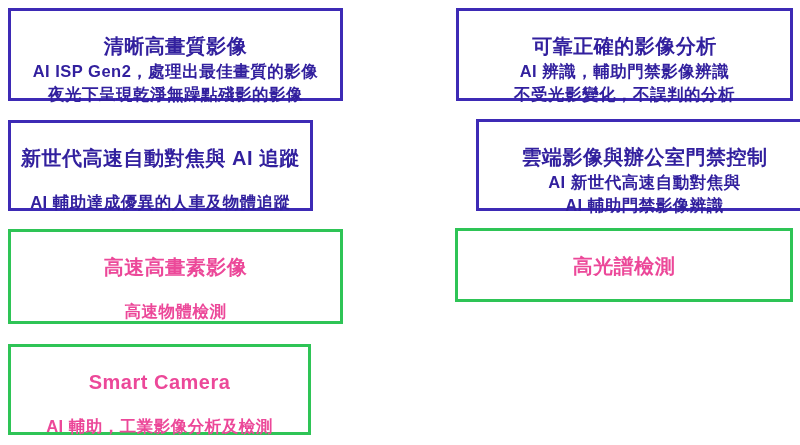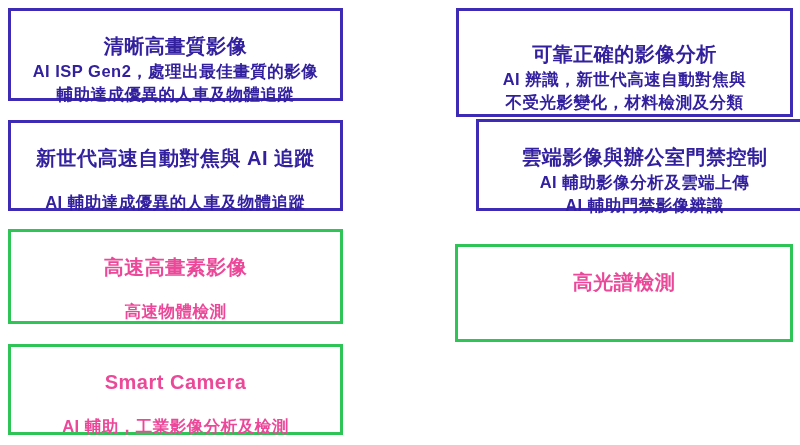--- a/index.html
+++ b/index.html
@@ -53,47 +53,47 @@
   }
 </style>
 </head>
 <body>
 
 <div class="stage">
 
   <div class="card purple" style="left:8px; top:8px; width:335px; height:93px;">
     <div class="card-title">清晰高畫質影像</div>
     <div class="card-line">AI ISP Gen2，處理出最佳畫質的影像</div>
-    <div class="card-line">輔助達成優異的人車及物體追蹤</div>
+    <div class="card-line">夜光下呈現乾淨無躁點殘影的影像</div>
   </div>
 
-  <div class="card purple" style="left:456px; top:8px; width:337px; height:109px;justify-content:flex-end;">
+  <div class="card purple" style="left:456px; top:8px; width:337px; height:93px;">
     <div class="card-title">可靠正確的影像分析</div>
-    <div class="card-line">AI 辨識，新世代高速自動對焦與</div>
-    <div class="card-line">不受光影變化，材料檢測及分類</div>
+    <div class="card-line">AI 辨識，輔助門禁影像辨識</div>
+    <div class="card-line">不受光影變化，不誤判的分析</div>
   </div>
 
-  <div class="card purple" style="left:8px; top:120px; width:335px; height:91px;">
+  <div class="card purple" style="left:8px; top:120px; width:305px; height:91px;">
     <div class="card-title">新世代高速自動對焦與 AI 追蹤</div>
     <div class="card-line gapped">AI 輔助達成優異的人車及物體追蹤</div>
   </div>
 
   <div class="card purple" style="left:476px; top:119px; width:337px; height:92px;">
     <div class="card-title">雲端影像與辦公室門禁控制</div>
-    <div class="card-line">AI 輔助影像分析及雲端上傳</div>
+    <div class="card-line">AI 新世代高速自動對焦與</div>
     <div class="card-line">AI 輔助門禁影像辨識</div>
   </div>
 
   <div class="card green" style="left:8px; top:229px; width:335px; height:95px;">
     <div class="card-title">高速高畫素影像</div>
     <div class="card-line gapped">高速物體檢測</div>
   </div>
 
-  <div class="card green" style="left:455px; top:228px; width:338px; height:98px;margin-top:16px;">
+  <div class="card green" style="left:455px; top:228px; width:338px; height:74px;">
     <div class="card-title">高光譜檢測</div>
   </div>
 
-  <div class="card green" style="left:8px; top:344px; width:335px; height:91px;">
+  <div class="card green" style="left:8px; top:344px; width:303px; height:91px;">
     <div class="card-title">Smart Camera</div>
     <div class="card-line gapped">AI 輔助，工業影像分析及檢測</div>
   </div>
 
 </div>
 
 </body></html>

